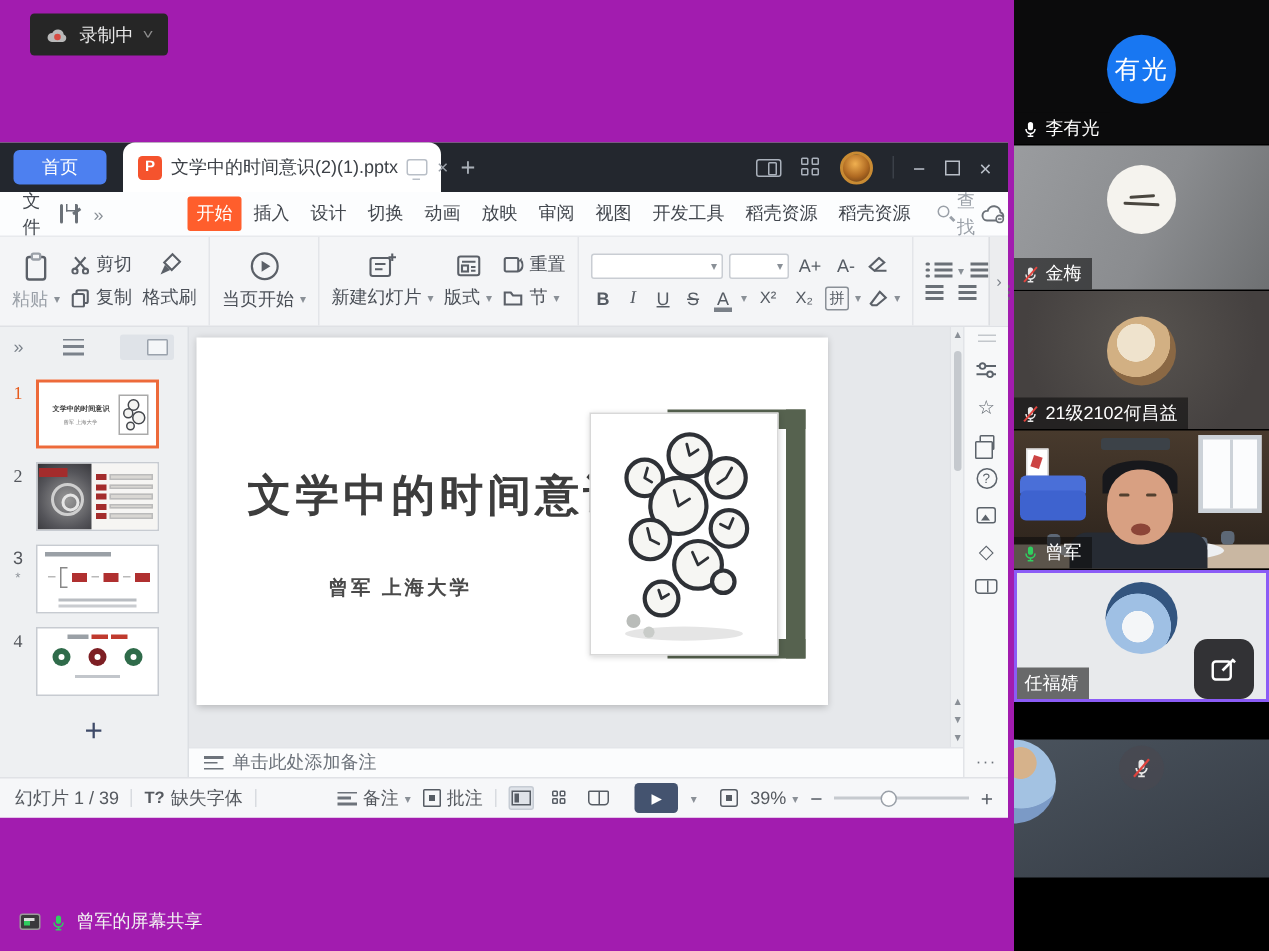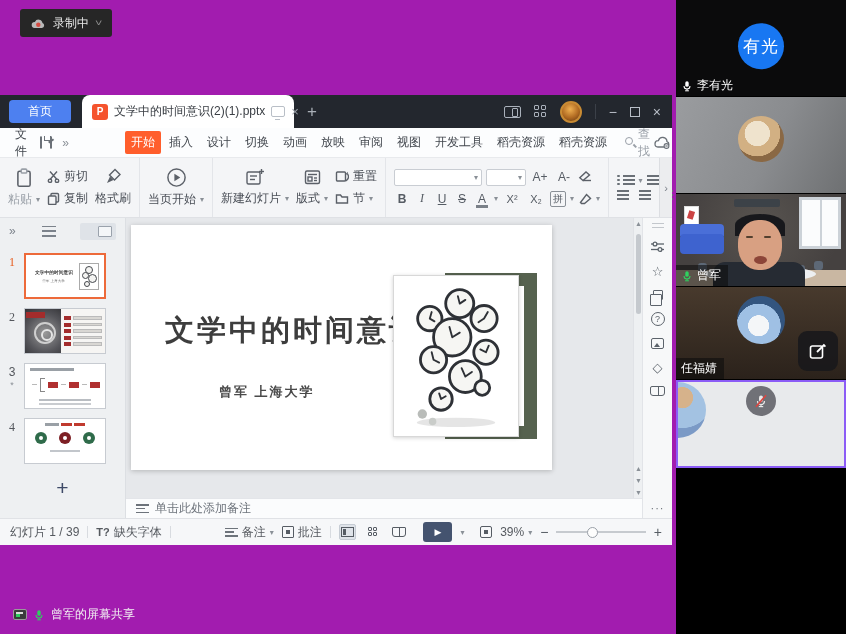--- a/index.html
+++ b/index.html
@@ -754,23 +754,49 @@
             <rect x="5" y="1.5" width="4" height="6.5" rx="2" fill="#fff"></rect>
             <path d="M3.5 7a3.5 3.5 0 0 0 7 0" fill="none" stroke="#fff" stroke-width="1.2"></path>
             <line x1="7" y1="10.5" x2="7" y2="12.2" stroke="#fff" stroke-width="1.2"></line>
             <line x1="4.8" y1="12.6" x2="9.2" y2="12.6" stroke="#fff" stroke-width="1.2"></line>
           </svg>
         <span>李有光</span>
       </div>
     </div>
 
 
+    <div class="tile">
+      <div class="av av-callig">
+          <i></i>
+          <i></i>
+        </div>
+      <div class="name-tag">
+        <svg class="micsvg" width="12" height="12" viewBox="0 0 14 14">
+            <rect x="5" y="1.5" width="4" height="6.5" rx="2" fill="#e8e8e8"></rect>
+            <path d="M3.5 7a3.5 3.5 0 0 0 7 0" fill="none" stroke="#e8e8e8" stroke-width="1.2"></path>
+            <line x1="7" y1="10.5" x2="7" y2="12.2" stroke="#e8e8e8" stroke-width="1.2"></line>
+            <line x1="4.8" y1="12.6" x2="9.2" y2="12.6" stroke="#e8e8e8" stroke-width="1.2"></line>
+            <line x1="2" y1="12.8" x2="12" y2="1.2" stroke="#e0433d" stroke-width="1.5"></line>
+          </svg>
+        <span>金梅</span>
+      </div>
+    </div>
 
     <div class="tile">
       <div class="av av-alpaca"></div>
+      <div class="name-tag">
+        <svg class="micsvg" width="12" height="12" viewBox="0 0 14 14">
+            <rect x="5" y="1.5" width="4" height="6.5" rx="2" fill="#e8e8e8"></rect>
+            <path d="M3.5 7a3.5 3.5 0 0 0 7 0" fill="none" stroke="#e8e8e8" stroke-width="1.2"></path>
+            <line x1="7" y1="10.5" x2="7" y2="12.2" stroke="#e8e8e8" stroke-width="1.2"></line>
+            <line x1="4.8" y1="12.6" x2="9.2" y2="12.6" stroke="#e8e8e8" stroke-width="1.2"></line>
+            <line x1="2" y1="12.8" x2="12" y2="1.2" stroke="#e0433d" stroke-width="1.5"></line>
+          </svg>
+        <span>21级2102何昌益</span>
+      </div>
     </div>
 
     <div class="tile">
       <div class="v5-window">
           <i></i>
         </div>
       <div class="v5-tv"></div>
       <div class="v5-poster">
           <i></i>
         </div>

